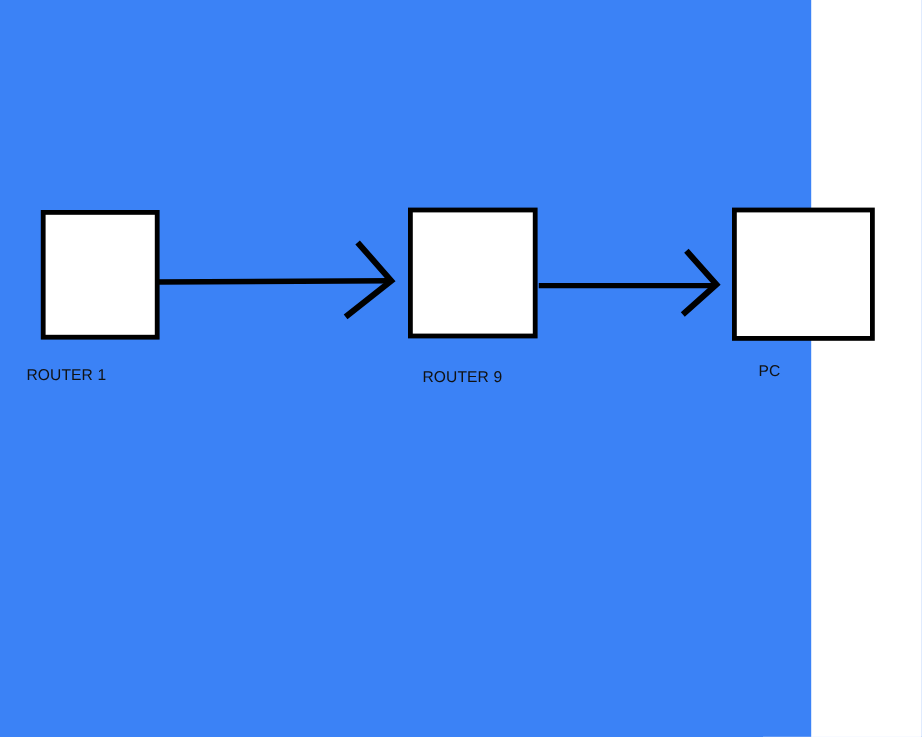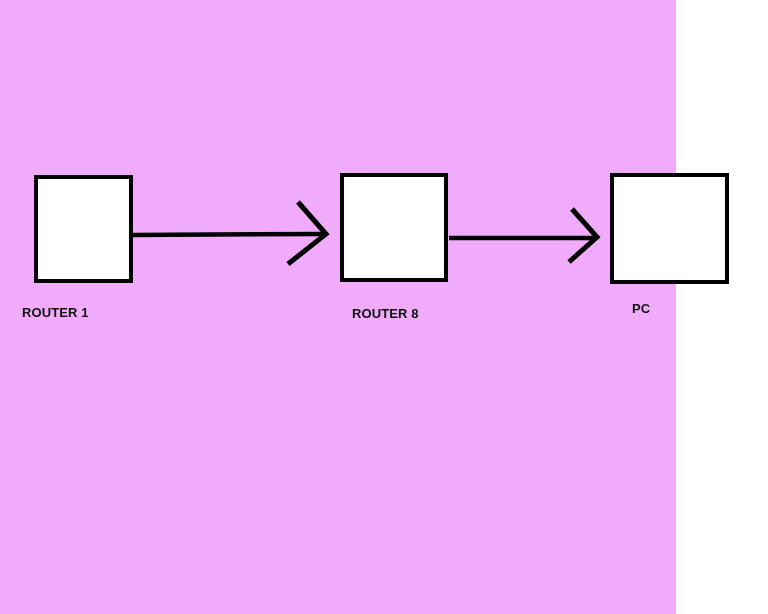--- a/index.html
+++ b/index.html
@@ -11,22 +11,21 @@
   body {
     width: 768px;
     height: 614px;
     overflow: hidden;
     font-family: "Liberation Sans", sans-serif;
   }
   #canvas {
     position: relative;
     width: 676px;
     height: 614px;
-    background: #f0abfc;
-    font-weight: bold;
+    background: #3b82f6;
   }
   #diagram-svg {
     position: absolute;
     left: 0;
     top: 0;
     width: 768px;
     height: 614px;
     display: block;
   }
   .node-label {
@@ -77,17 +76,17 @@
 
     <g>
       <path class="link-shaft" d="M449,238 L596,238"></path>
       <path class="link-head" d="M572,209 L597,237 L569,262"></path>
     </g>
 
   </svg>
 
   <div class="node-label" style="left:22px; top:306px;">ROUTER 1</div>
 
-  <div class="node-label" style="left:352px; top:307px;">ROUTER 8</div>
+  <div class="node-label" style="left:352px; top:307px;">ROUTER 9</div>
 
   <div class="node-label" style="left:632px; top:302px;">PC</div>
 
 </div>
 
 </body></html>

